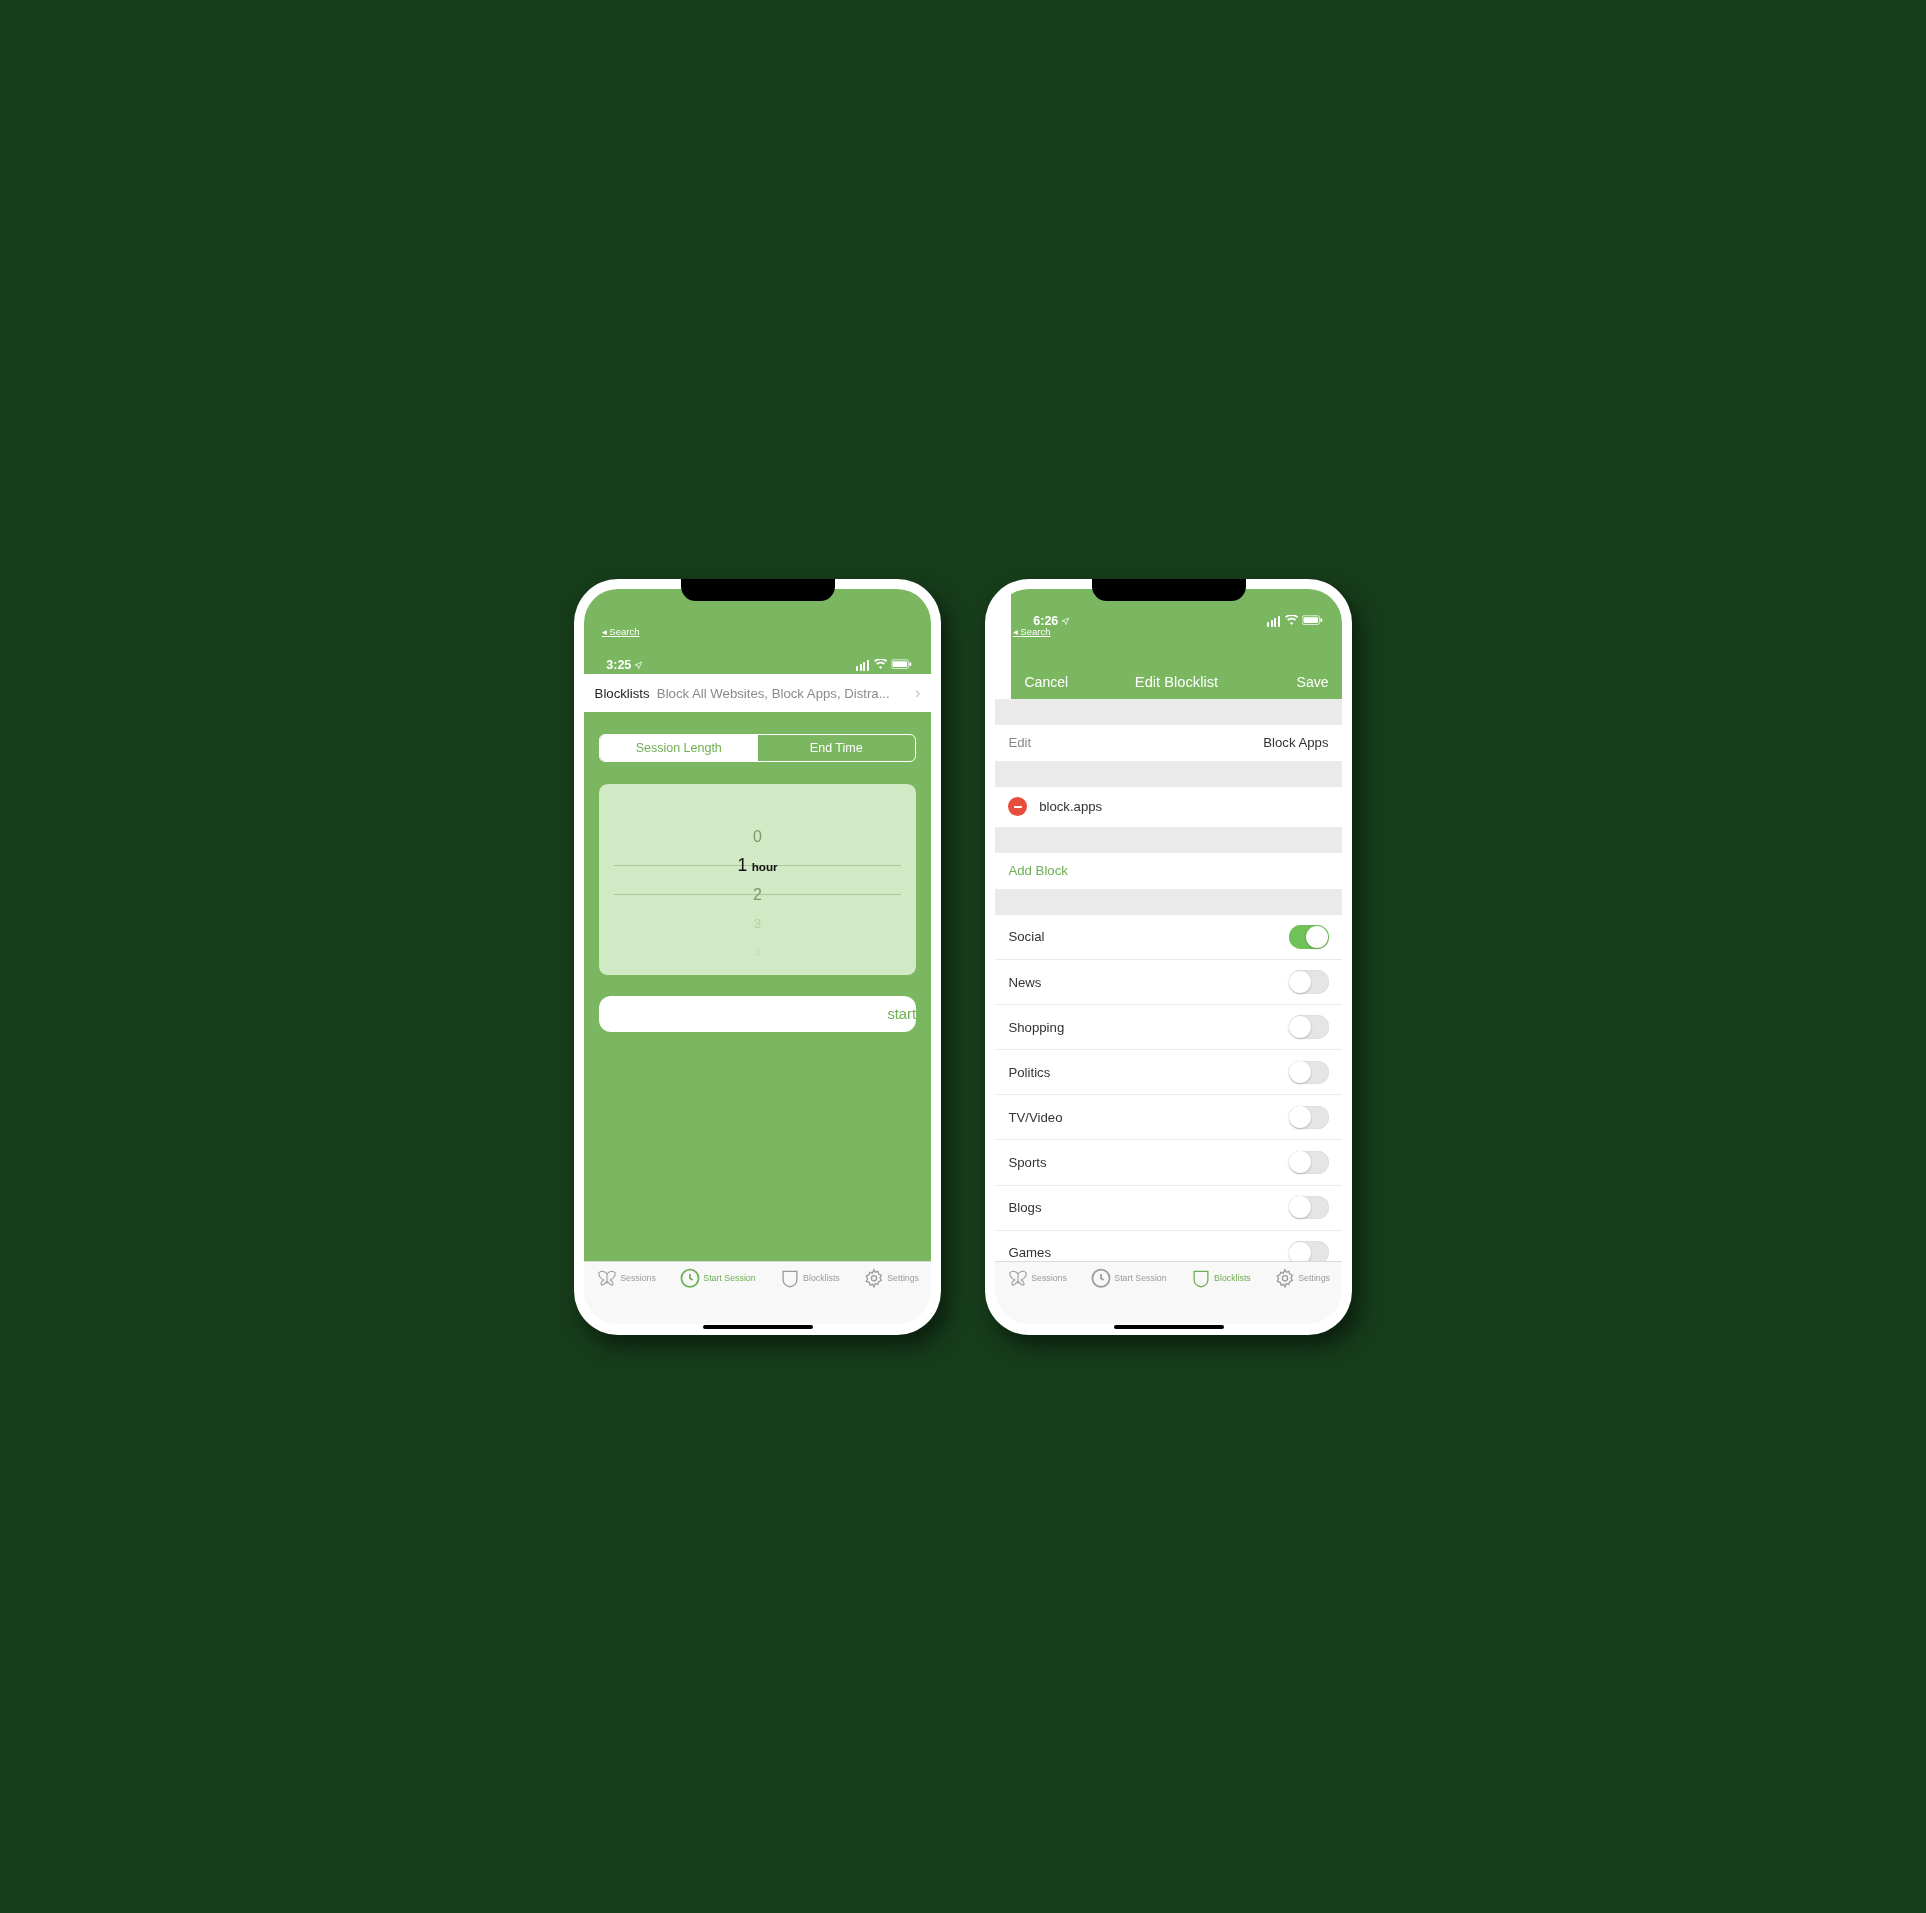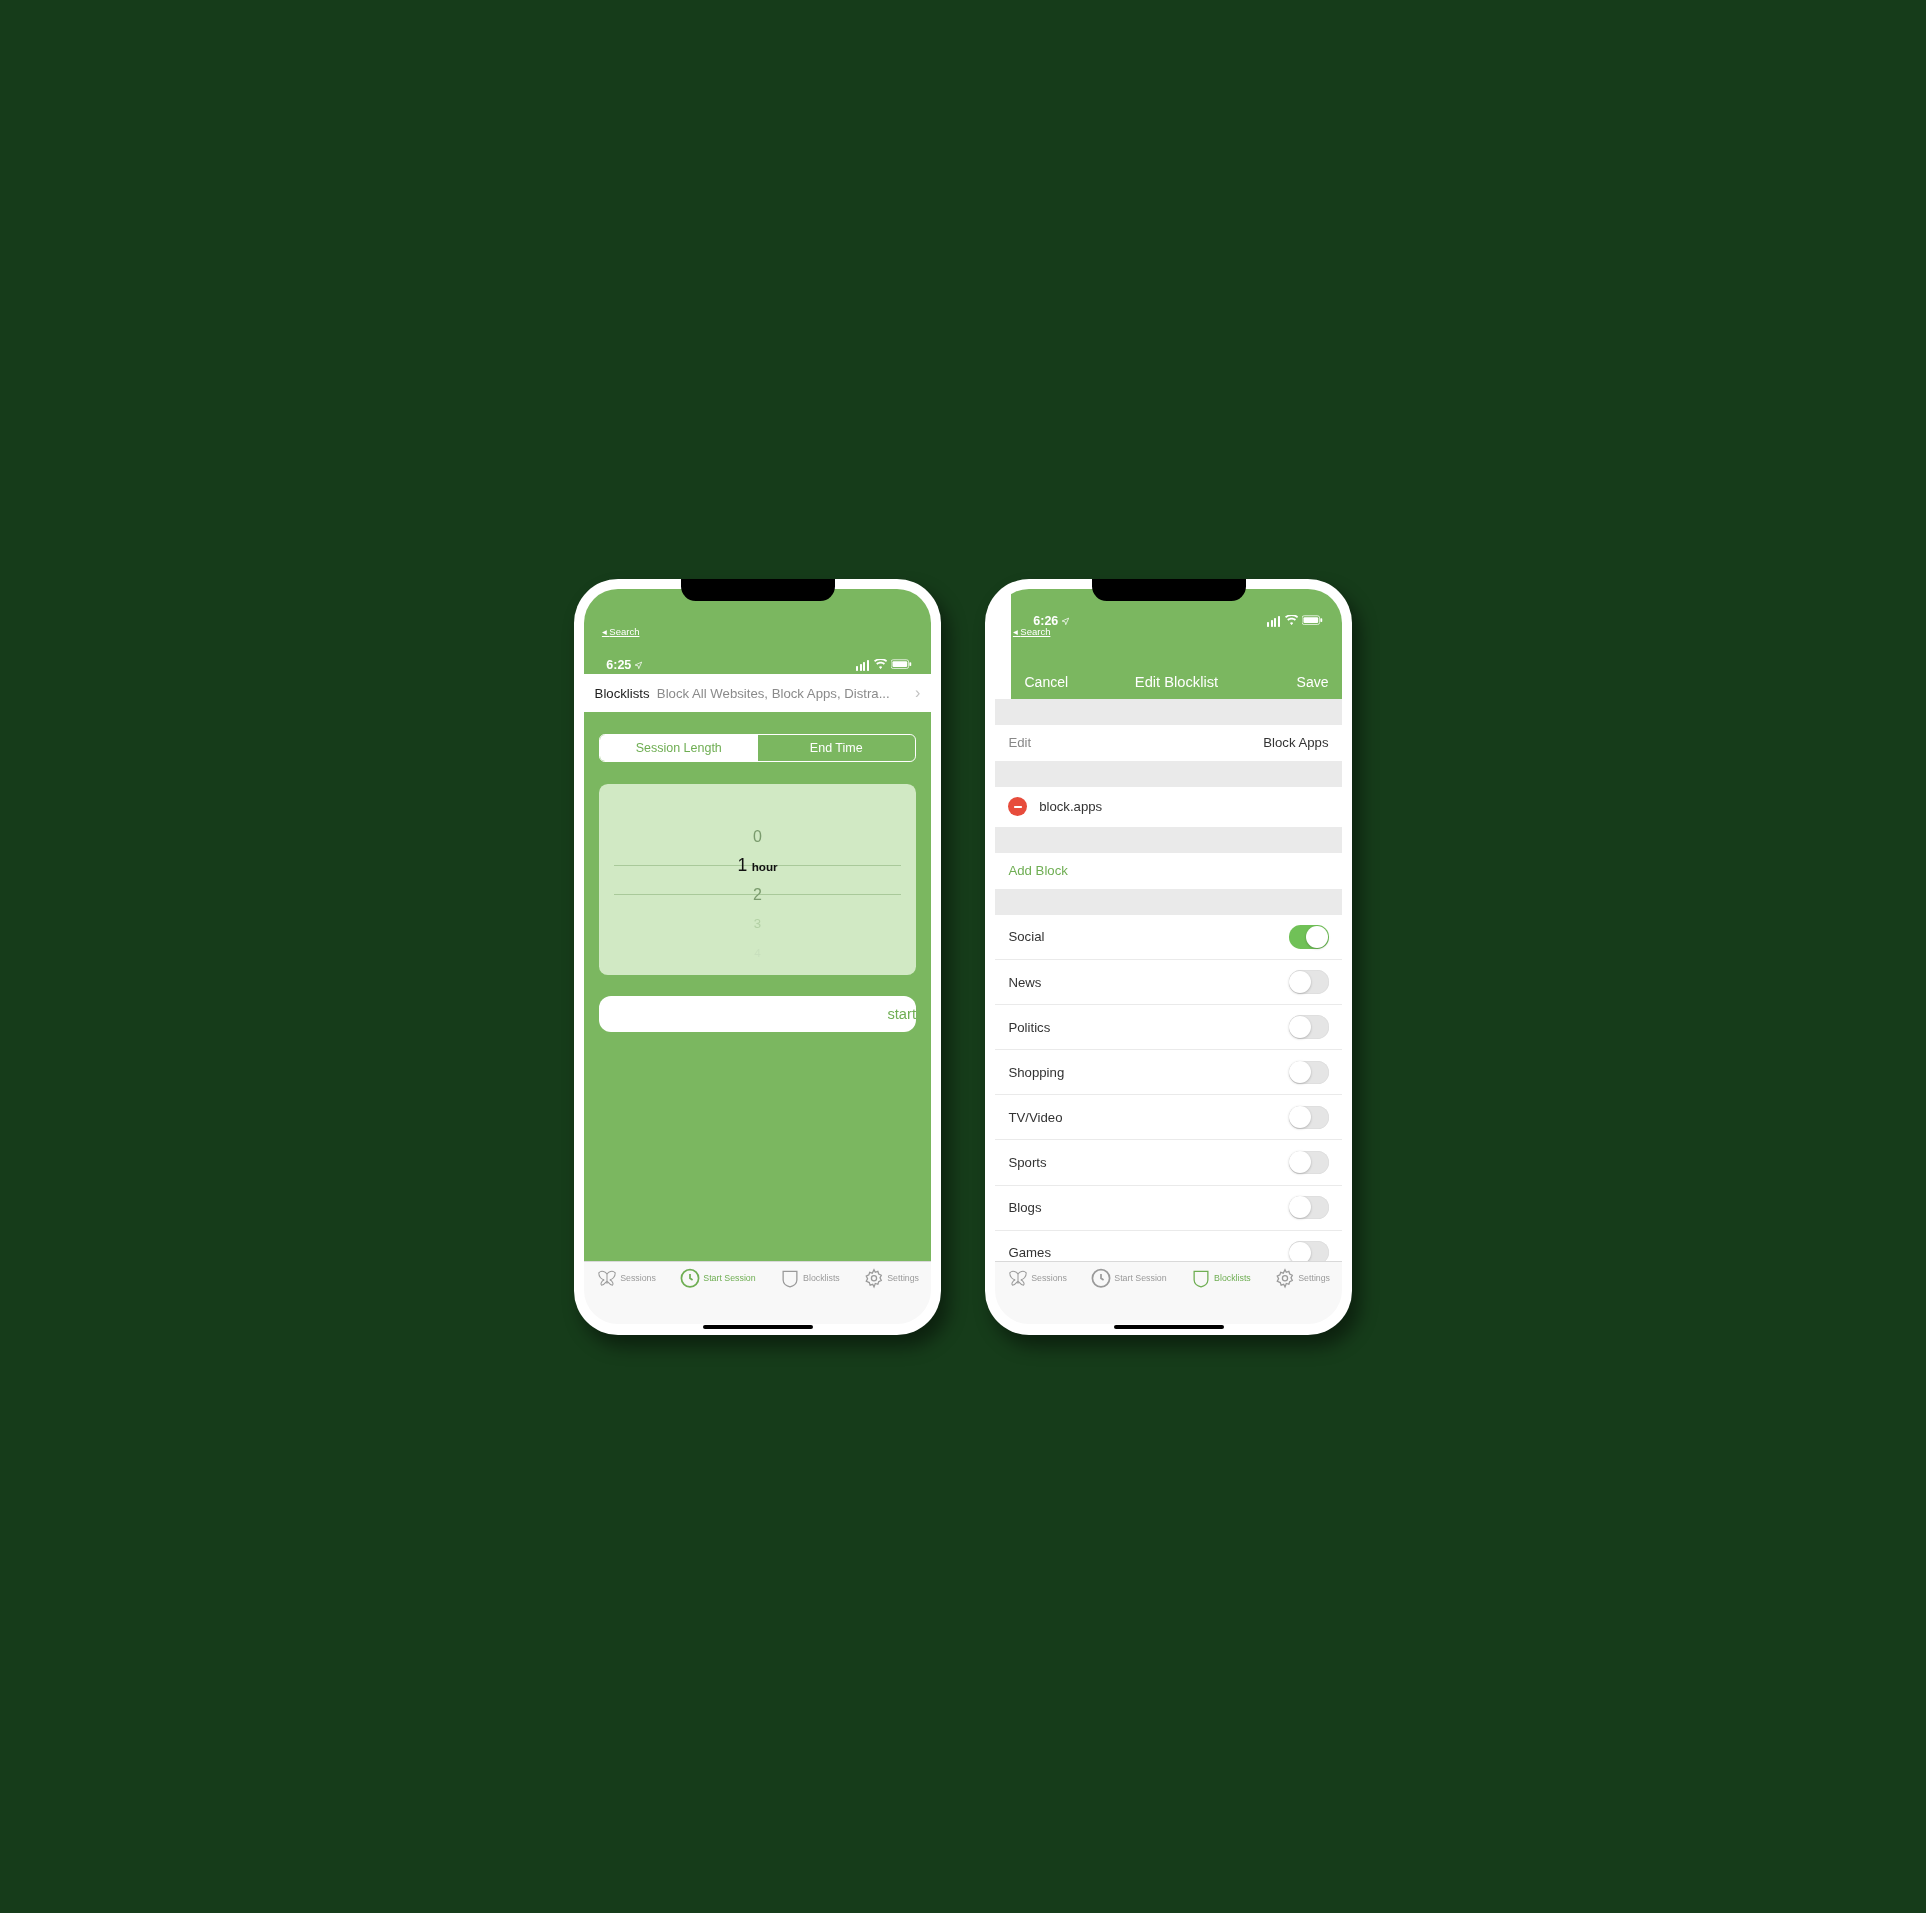--- a/index.html
+++ b/index.html
@@ -244,21 +244,21 @@
 </head>
 <body>
 
 <div class="phone">
   <div class="notch"></div>
   <div class="screen">
 
     <div class="s1-top">
       <div class="status-bar">
         <div class="sb-left">
-          <span>6:25</span>
+          <span>3:25</span>
           <span>
             <svg width="8.8" height="8.8" viewBox="0 0 24 24" fill="none" stroke="#fff" stroke-width="2">
                 <path d="M3 11l18-8-8 18-2-8-8-2z"></path>
               </svg>
           </span>
         </div>
         <div class="sb-right">
           <span class="sig-bars">
               <span></span>
               <span></span>
@@ -411,27 +411,27 @@
               <div class="knob"></div>
             </div>
           </div>
           <div class="cell toggle-row">
             <span>News</span>
             <div class="toggle">
               <div class="knob"></div>
             </div>
           </div>
           <div class="cell toggle-row">
+            <span>Shopping</span>
+            <div class="toggle">
+              <div class="knob"></div>
+            </div>
+          </div>
+          <div class="cell toggle-row">
             <span>Politics</span>
-            <div class="toggle">
-              <div class="knob"></div>
-            </div>
-          </div>
-          <div class="cell toggle-row">
-            <span>Shopping</span>
             <div class="toggle">
               <div class="knob"></div>
             </div>
           </div>
           <div class="cell toggle-row">
             <span>TV/Video</span>
             <div class="toggle">
               <div class="knob"></div>
             </div>
           </div>

